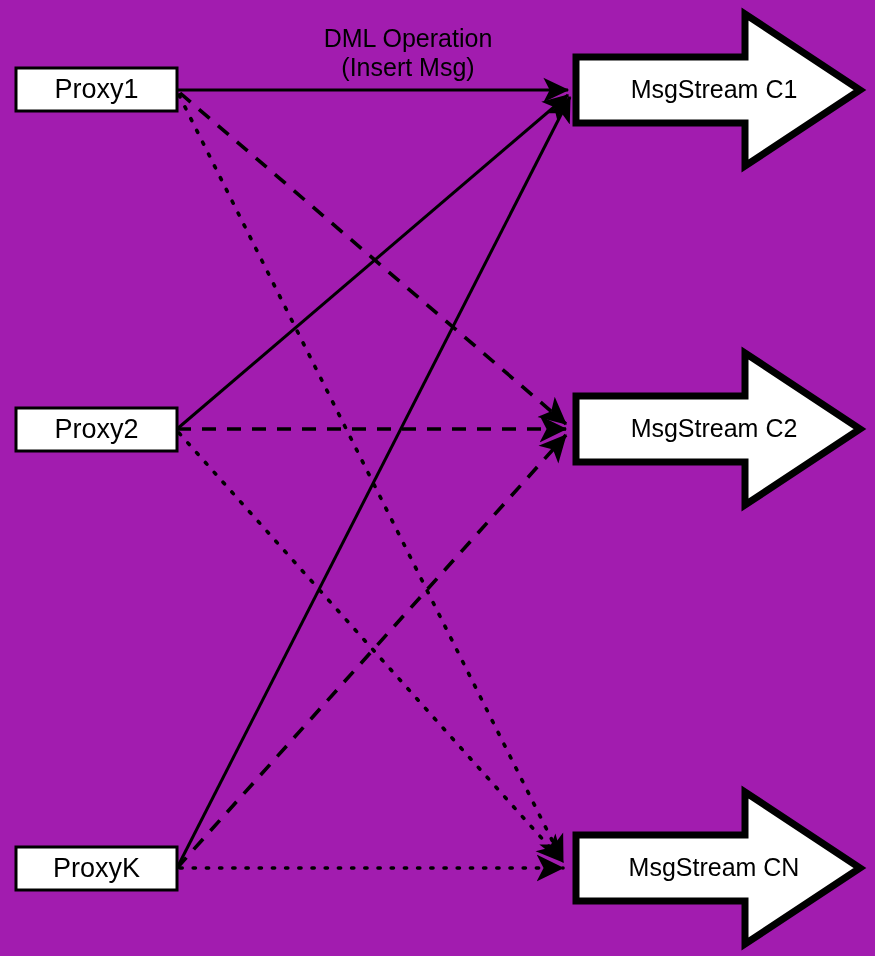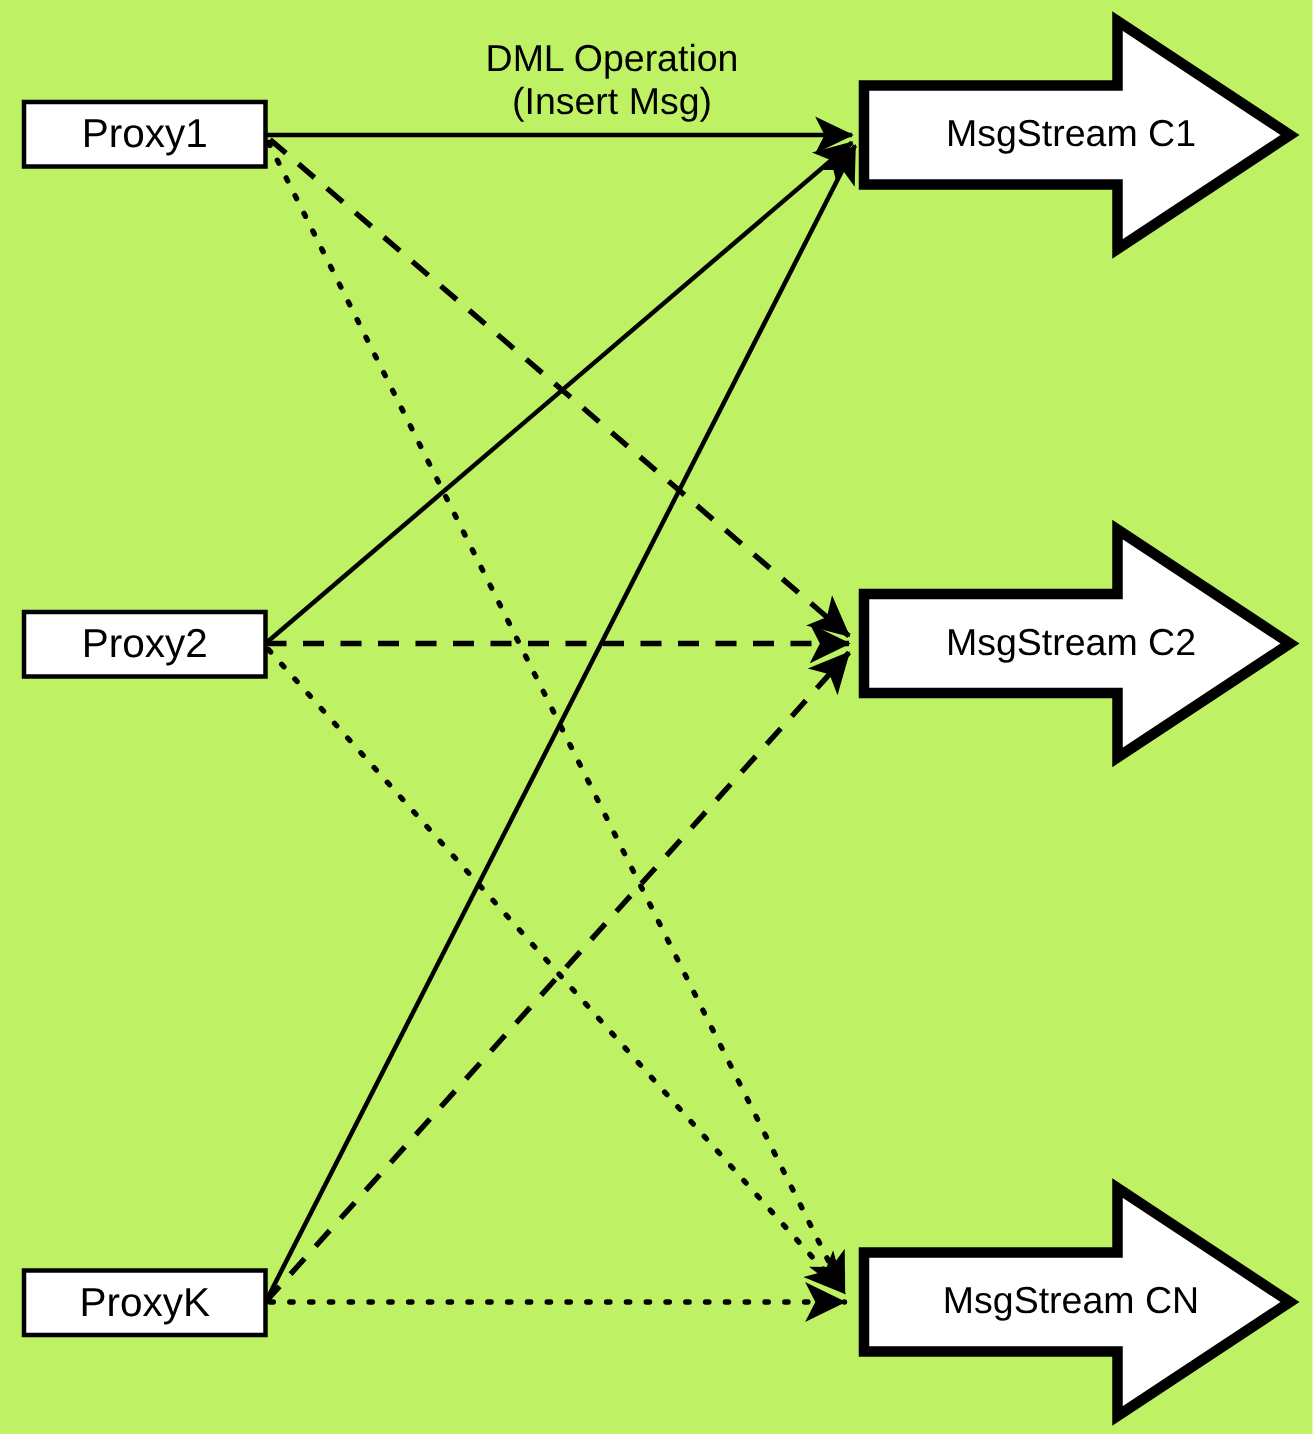--- a/index.html
+++ b/index.html
@@ -7,21 +7,21 @@
     padding: 0;
     background: #ffffff;
   }
   body {
     font-family: "Liberation Sans", sans-serif;
   }
   #diagram-root {
     position: relative;
     width: 875px;
     height: 956px;
-    background: #bef264;
+    background: #a21caf;
     overflow: hidden;
   }
   #diagram-svg {
     position: absolute;
     left: 0;
     top: 0;
     width: 875px;
     height: 956px;
     display: block;
   }

